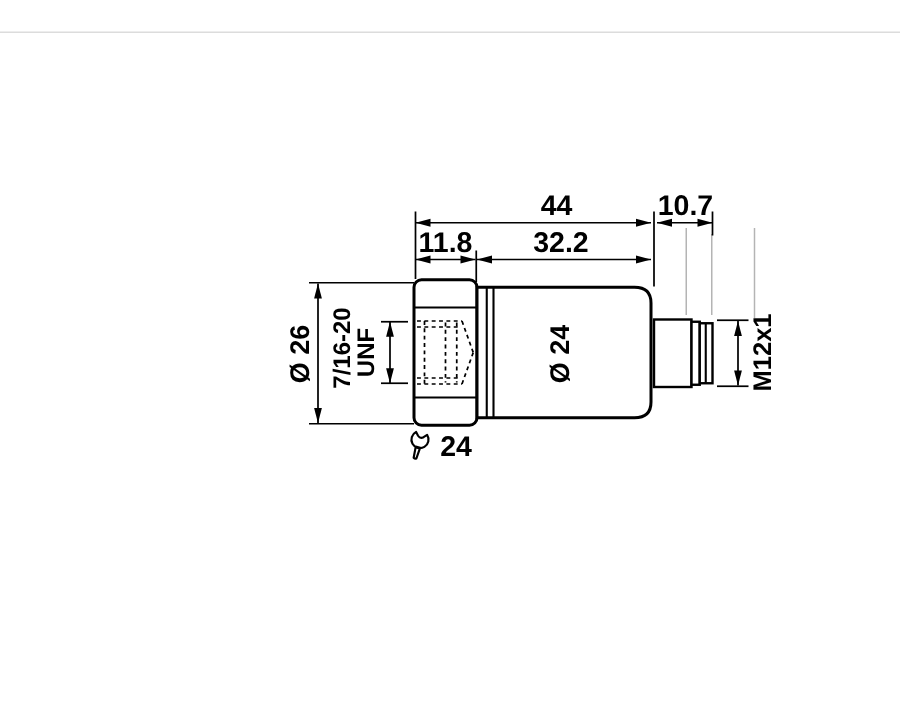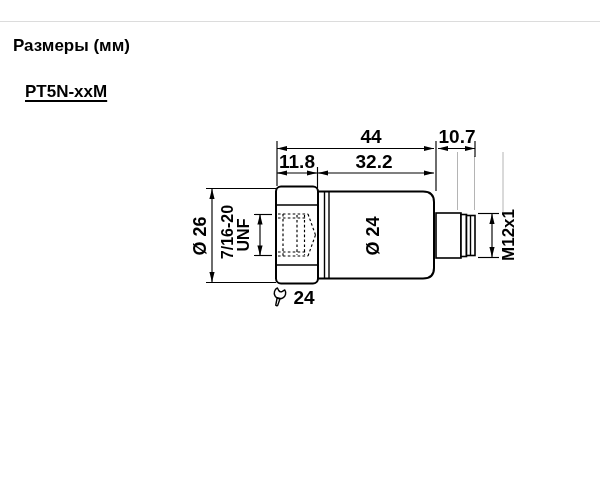--- a/index.html
+++ b/index.html
@@ -25,22 +25,20 @@
         font-size:18px;text-anchor:middle;}
   .rtxt-s{font-family:"Liberation Sans","DejaVu Sans",sans-serif;font-weight:bold;fill:#000;
         font-size:16px;text-anchor:middle;}
   .wrench{stroke:#000;fill:#fff;stroke-width:1.5;stroke-linejoin:round;}
 </style>
 </head>
 <body>
 
 <div class="canvas">
   <div class="top-rule"></div>
-  <div class="title">Размеры (мм)</div>
-  <div class="model">PT5N-xxM</div>
 
   <svg width="600" height="480" viewBox="0 0 600 480">
 
     <g>
       <line class="proj" x1="457.5" y1="152" x2="457.5" y2="210"></line>
       <line class="proj" x1="474.5" y1="156" x2="474.5" y2="210"></line>
       <line class="proj" x1="503" y1="152" x2="503" y2="212"></line>
     </g>
 
     <g>

